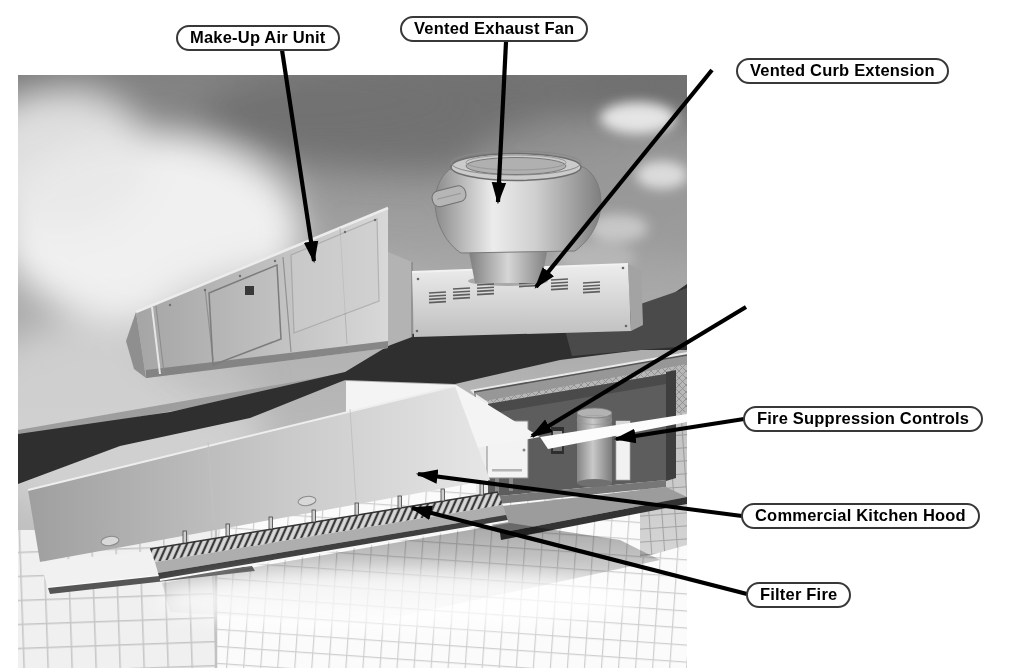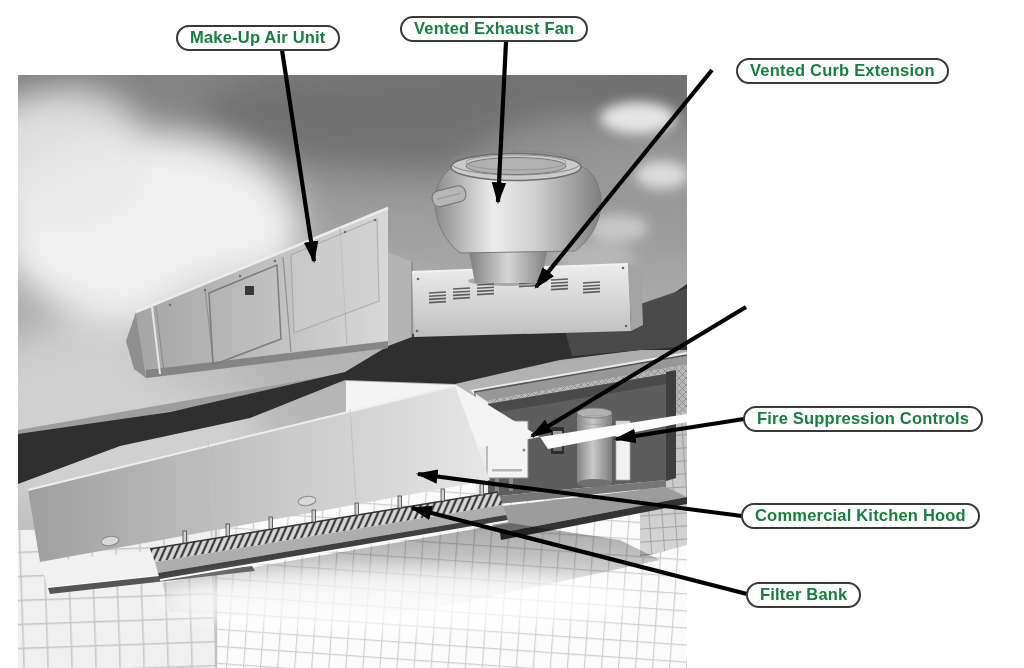--- a/index.html
+++ b/index.html
@@ -1,21 +1,21 @@
 <!DOCTYPE html>
 <html><head>
 <meta charset="utf-8">
 <style>
   html,body{margin:0;padding:0;background:#fff;}
   #stage{position:relative;width:1024px;height:668px;background:#fff;overflow:hidden;
          font-family:"Liberation Sans","DejaVu Sans",sans-serif;}
   #scene{position:absolute;left:0;top:0;}
   .pill{position:absolute;background:#fff;border:2.2px solid #383838;border-radius:13px;
         font-weight:bold;font-size:16.5px;line-height:19px;padding:1px 12px 2px;
-        color:#15803d;white-space:nowrap;letter-spacing:.2px;z-index:5;}
+        color:#000000;white-space:nowrap;letter-spacing:.2px;z-index:5;}
   .p1{left:176px;top:25px;}
   .p2{left:400px;top:16px;}
   .p3{left:736px;top:58px;}
   .p4{left:745px;top:294px;}
   .p5{left:743px;top:406px;}
   .p6{left:741px;top:503px;}
   .p7{left:746px;top:582px;}
 </style>
 </head>
 <body>
@@ -332,15 +332,15 @@
     <line x1="742" y1="516" x2="418" y2="474" marker-end="url(#ah)"></line>
     <line x1="747" y1="594" x2="412" y2="508" marker-end="url(#ah)"></line>
   </g>
 </svg>
 
 <div class="pill p1">Make-Up Air Unit</div>
 <div class="pill p2">Vented Exhaust Fan</div>
 <div class="pill p3">Vented Curb Extension</div>
 <div class="pill p5">Fire Suppression Controls</div>
 <div class="pill p6">Commercial Kitchen Hood</div>
-<div class="pill p7">Filter Bank</div>
+<div class="pill p7">Filter Fire</div>
 
 </div>
 
 </body></html>

